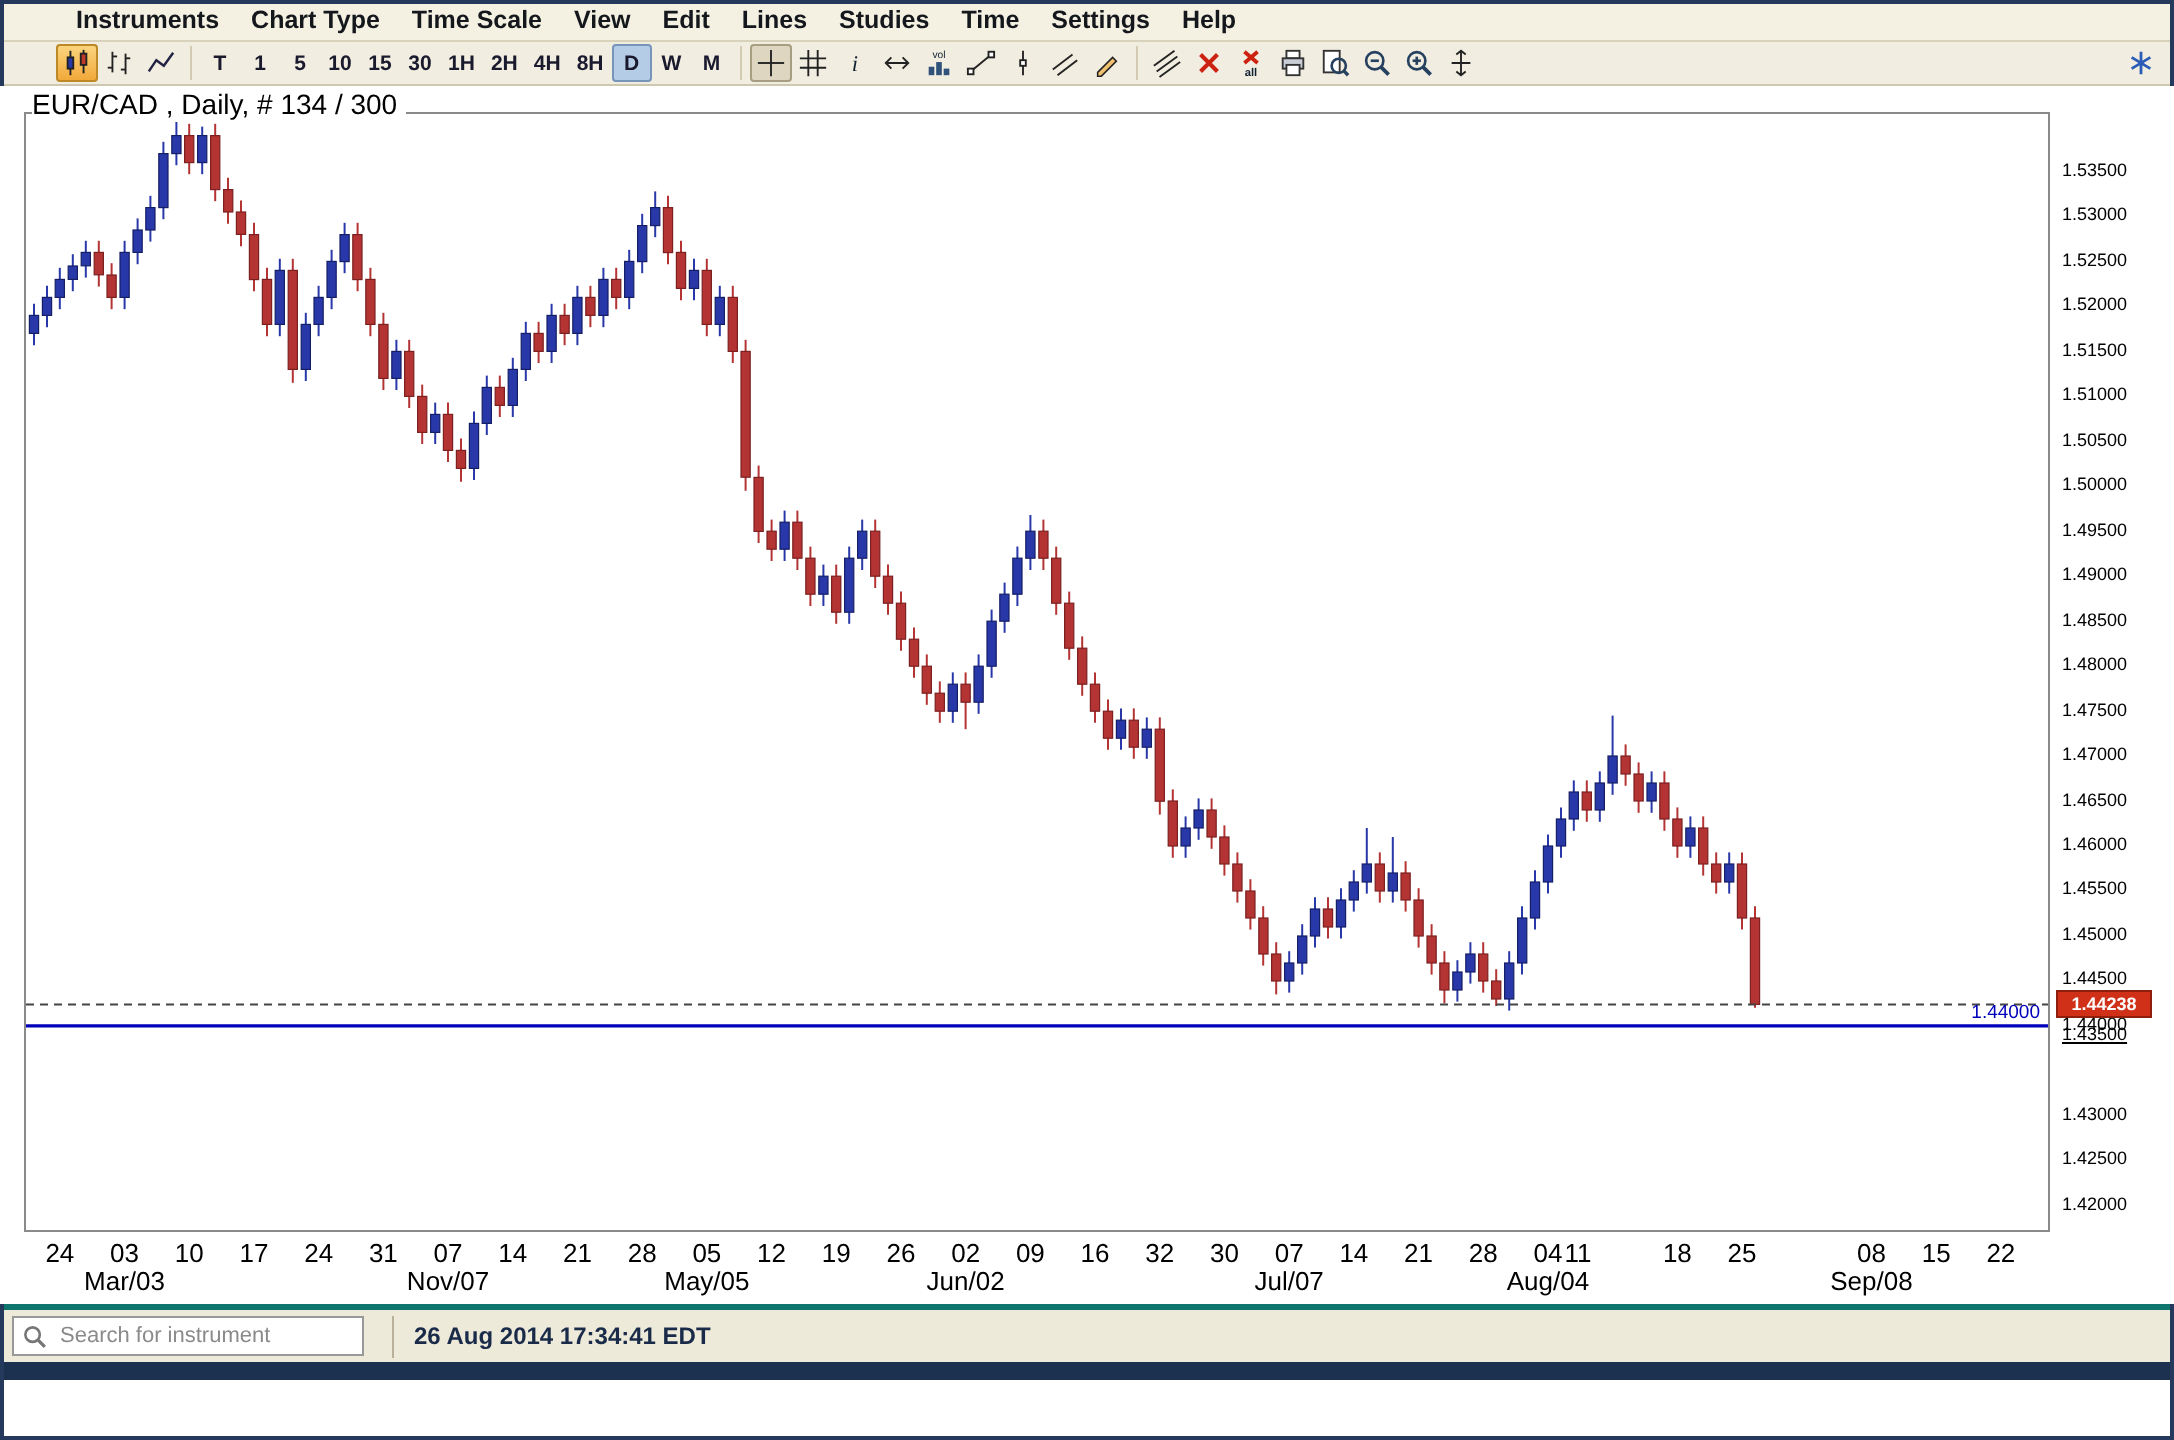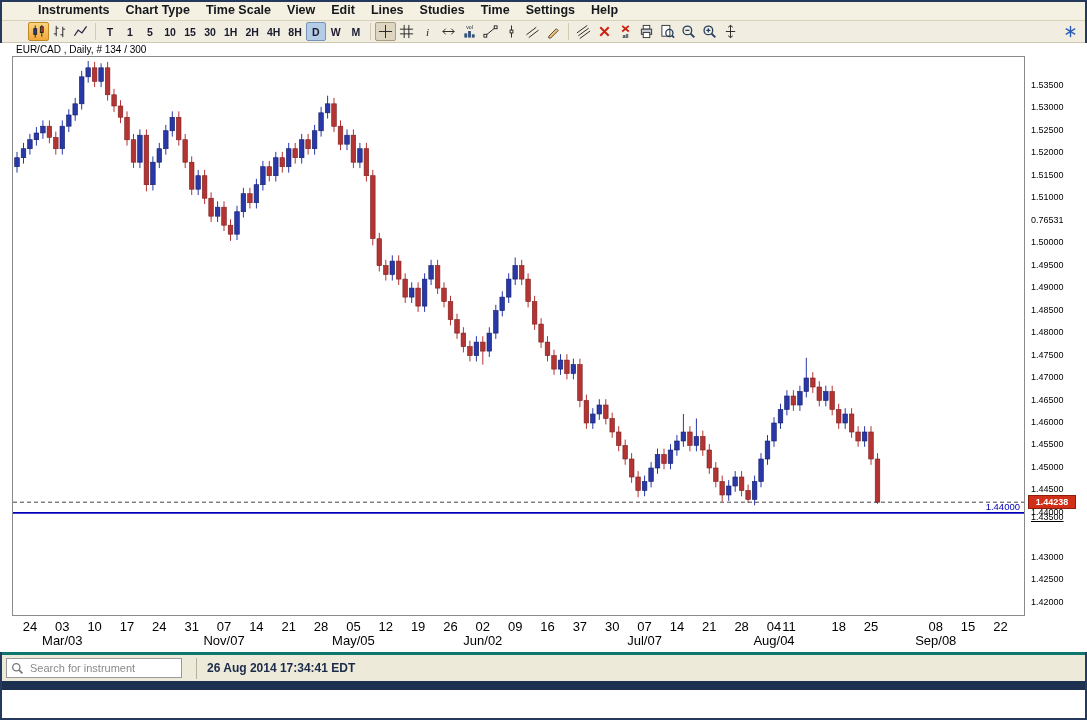--- a/index.html
+++ b/index.html
@@ -23,21 +23,21 @@
   .tbtn{height:19px;min-width:20px;border:1px solid transparent;background:transparent;display:flex;align-items:center;justify-content:center;padding:0 2px;font-family:inherit;margin:0;cursor:default;}
   .tbtn.tf{font-size:10.5px;font-weight:bold;color:#1a1a2e;padding:0 3px;}
   .tbtn svg{width:15px;height:15px;display:block;}
   .sel-amber{background:linear-gradient(#fbd47e,#f2a93a);border-color:#bd8826;border-radius:2px;}
   .sel-blue{background:#b5cce6;border-color:#7795bb;border-radius:2px;}
   .sel-tan{background:#ded6c0;border-color:#a79e82;border-radius:2px;}
   .tb-sep{width:1px;height:17px;background:#d2cab1;margin:0 4px;}
   .tb-spacer{flex:1;}
   
   .chart-area{height:609px;position:relative;background:#fff;}
-  .chart-label{position:absolute;left:16px;top:1px;font-size:10px;color:#000;z-index:3;background:#fff;padding-right:4px;white-space:nowrap;}
+  .chart-label{position:absolute;left:16px;top:1px;font-size:14px;color:#000;z-index:3;background:#fff;padding-right:4px;white-space:nowrap;}
   .plot-wrap{position:absolute;left:12px;top:13px;width:1013px;height:560px;border:1px solid #8a8a8a;box-sizing:border-box;background:#fff;}
   #plot{width:100%;height:100%;display:block;}
   .hline-label{position:absolute;right:4px;font-size:9.5px;color:#0000bb;z-index:2;}
   .yaxis{position:absolute;left:1026px;top:13px;width:80px;height:560px;}
   .ytick{position:absolute;left:5px;font-size:9px;color:#000;line-height:10px;white-space:nowrap;}
   .price-tag{position:absolute;left:2px;width:48px;font-size:9px;font-weight:bold;color:#fff;background:#d03018;text-align:center;padding:1px 0;border:1px solid #8f1f0d;line-height:10px;box-sizing:border-box;}
   .xaxis-days,.xaxis-months{position:absolute;left:0;width:1060px;height:14px;}
   .xaxis-days{top:576px;}
   .xaxis-months{top:590px;}
   .xtick{position:absolute;transform:translateX(-50%);font-size:13px;color:#000;white-space:nowrap;}
@@ -783,21 +783,21 @@
         </svg>
       <div class="hline-label" id="hlineLabel" style="top: 443.932px;">1.44000</div>
     </div>
     <div class="yaxis" id="yaxis">
         <div class="ytick" style="top: 23.7768px;">1.53500</div>
         <div class="ytick" style="top: 46.2587px;">1.53000</div>
         <div class="ytick" style="top: 68.7405px;">1.52500</div>
         <div class="ytick" style="top: 91.2224px;">1.52000</div>
         <div class="ytick" style="top: 113.704px;">1.51500</div>
         <div class="ytick" style="top: 136.186px;">1.51000</div>
-        <div class="ytick" style="top: 158.668px;">0.76531</div>
+        <div class="ytick" style="top: 158.668px;">1.50500</div>
         <div class="ytick" style="top: 181.15px;">1.50000</div>
         <div class="ytick" style="top: 203.632px;">1.49500</div>
         <div class="ytick" style="top: 226.114px;">1.49000</div>
         <div class="ytick" style="top: 248.595px;">1.48500</div>
         <div class="ytick" style="top: 271.077px;">1.48000</div>
         <div class="ytick" style="top: 293.559px;">1.47500</div>
         <div class="ytick" style="top: 316.041px;">1.47000</div>
         <div class="ytick" style="top: 338.523px;">1.46500</div>
         <div class="ytick" style="top: 361.005px;">1.46000</div>
         <div class="ytick" style="top: 383.487px;">1.45500</div>
@@ -821,21 +821,21 @@
         <span class="xtick" style="left: 256.39px;">14</span>
         <span class="xtick" style="left: 288.74px;">21</span>
         <span class="xtick" style="left: 321.09px;">28</span>
         <span class="xtick" style="left: 353.44px;">05</span>
         <span class="xtick" style="left: 385.79px;">12</span>
         <span class="xtick" style="left: 418.14px;">19</span>
         <span class="xtick" style="left: 450.49px;">26</span>
         <span class="xtick" style="left: 482.84px;">02</span>
         <span class="xtick" style="left: 515.19px;">09</span>
         <span class="xtick" style="left: 547.54px;">16</span>
-        <span class="xtick" style="left: 579.89px;">37</span>
+        <span class="xtick" style="left: 579.89px;">32</span>
         <span class="xtick" style="left: 612.24px;">30</span>
         <span class="xtick" style="left: 644.59px;">07</span>
         <span class="xtick" style="left: 676.94px;">14</span>
         <span class="xtick" style="left: 709.29px;">21</span>
         <span class="xtick" style="left: 741.64px;">28</span>
         <span class="xtick" style="left: 773.99px;">04</span>
         <span class="xtick" style="left: 789px;">11</span>
         <span class="xtick" style="left: 838.69px;">18</span>
         <span class="xtick" style="left: 871.04px;">25</span>
         <span class="xtick" style="left: 935.74px;">08</span>

